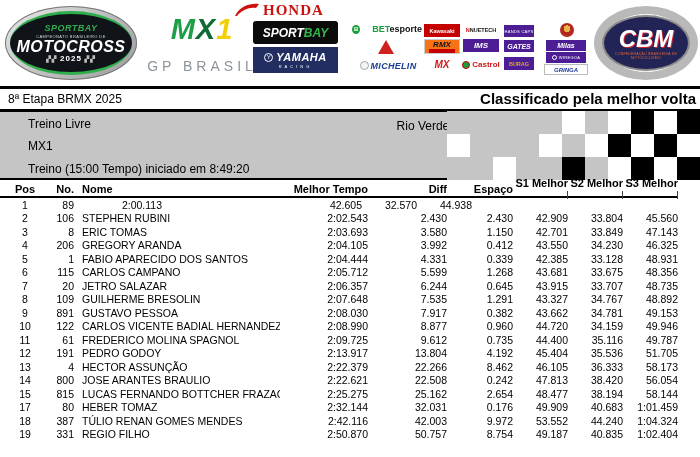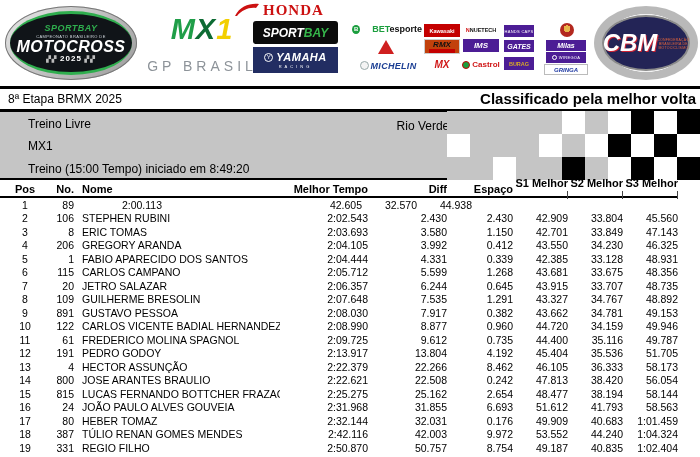--- a/index.html
+++ b/index.html
@@ -49,21 +49,21 @@
     display:flex; align-items:center; justify-content:center; }
   .bete .bet { color:#1b9e3e; }
   .protork { left:368px; top:37px; width:36px; height:20px; }
   .protork-tri { width:0; height:0; border-left:8px solid transparent; border-right:8px solid transparent;
     border-bottom:14px solid #cf1f1f; position:relative; }
   .michelin { left:352px; top:59px; width:72px; height:13px; gap:2px; }
   .mich-man { width:9px; height:9px; border-radius:50%; background:#f4f4f4; border:1px solid #9aa; }
   .mich-name { color:#1c3f94; font-weight:bold; font-style:italic; font-size:9px; letter-spacing:.3px; }
 
   .kawasaki { left:424px; top:24px; width:36px; height:13px; background:#c40000; color:#fff; font-size:5.5px; font-weight:bold; }
-  .rmx { left:424px; top:39px; width:36px; height:15px; background:#c2410c; border:1px solid #ccc; flex-direction:column; }
+  .rmx { left:424px; top:39px; width:36px; height:15px; background:#f97316; border:1px solid #ccc; flex-direction:column; }
   .rmx-name { font-size:8px; font-weight:bold; font-style:italic; color:#111; line-height:8px; }
   .rmx-bar { width:26px; height:4px; background:#c40000; }
   .mxswirl { left:424px; top:57px; width:36px; height:14px; color:#d01818; font-size:10px; font-weight:bold; font-style:italic; }
 
   .nuetech { left:463px; top:25px; width:36px; height:10px; font-size:5.5px; font-weight:bold; color:#111; }
   .nuetech .n { color:#d01818; }
   .ims { left:463px; top:39px; width:36px; height:13px; font-size:8px; font-weight:bold; font-style:italic; }
   .castrol { left:461px; top:58px; width:40px; height:13px; gap:2px; }
   .castrol-ico { width:8px; height:8px; border-radius:50%; background:#1b9e3e; border:1px solid #c40000; }
   .castrol-name { color:#d01818; font-size:8px; font-weight:bold; }
@@ -77,21 +77,21 @@
   .milas { left:546px; top:40px; width:40px; height:11px; font-size:7px; font-weight:bold; font-style:italic; }
   .wiregoa { left:546px; top:52px; width:40px; height:11px; font-size:4px; letter-spacing:.3px; gap:2px; }
   .wiregoa-ico { width:5px; height:5px; border-radius:50%; border:1px solid #fff; }
   .gringa { left:544px; top:64px; width:44px; height:11px; background:#fff; border:1px solid #bbb;
     color:#1a35a0; font-size:6px; font-weight:bold; font-style:italic; }
 
   .cbm { position:absolute; left:594px; top:6px; width:104px; height:74px;
     border-radius:50%; background:radial-gradient(ellipse at center,#f2f2f2 55%,#b9b9b9 56% 75%, #e8e8e8 76%);
     display:flex; align-items:center; justify-content:center; }
   .cbm-inner { width:88px; height:56px; border-radius:50%; background:#232456; border:2px solid #8a8a8a;
-    display:flex; flex-direction:row; align-items:center; justify-content:center; }
+    display:flex; flex-direction:column; align-items:center; justify-content:center; }
   .cbm-name { color:#fff; font-size:24px; font-weight:bold; font-style:italic; line-height:24px;
     text-shadow:1px 1px 0 #c23; }
   .cbm-sub { color:#e0643c; font-size:3.5px; letter-spacing:.2px; margin-top:1px; text-align:center; width:70px; }
 
   
   .rule-top { position:absolute; left:0; top:86px; width:700px; height:3px; background:#000; }
   .title-row { position:absolute; left:0; top:89px; width:700px; height:20px; }
   .etapa { position:absolute; left:8px; top:3px; font-size:12px; color:#000; }
   .classif { position:absolute; right:4px; top:1px; font-size:15px; font-weight:bold; color:#000; }
   .rule-mid { position:absolute; left:0; top:109px; width:700px; height:3px; background:#000; }
@@ -433,31 +433,20 @@
       <span class="c1">815</span>
       <span class="c2">LUCAS FERNANDO BOTTCHER FRAZAO</span>
       <span class="c3">2:25.275</span>
       <span class="c4">25.162</span>
       <span class="c5">2.654</span>
       <span class="c6">48.477</span>
       <span class="c7">38.194</span>
       <span class="c8">58.144</span>
     </div>
         <div class="trow">
-      <span class="c0">16</span>
-      <span class="c1">24</span>
-      <span class="c2">JOÃO PAULO ALVES GOUVEIA</span>
-      <span class="c3">2:31.968</span>
-      <span class="c4">31.855</span>
-      <span class="c5">6.693</span>
-      <span class="c6">51.612</span>
-      <span class="c7">41.793</span>
-      <span class="c8">58.563</span>
-    </div>
-        <div class="trow">
       <span class="c0">17</span>
       <span class="c1">80</span>
       <span class="c2">HEBER TOMAZ</span>
       <span class="c3">2:32.144</span>
       <span class="c4">32.031</span>
       <span class="c5">0.176</span>
       <span class="c6">49.909</span>
       <span class="c7">40.683</span>
       <span class="c8">1:01.459</span>
     </div>

